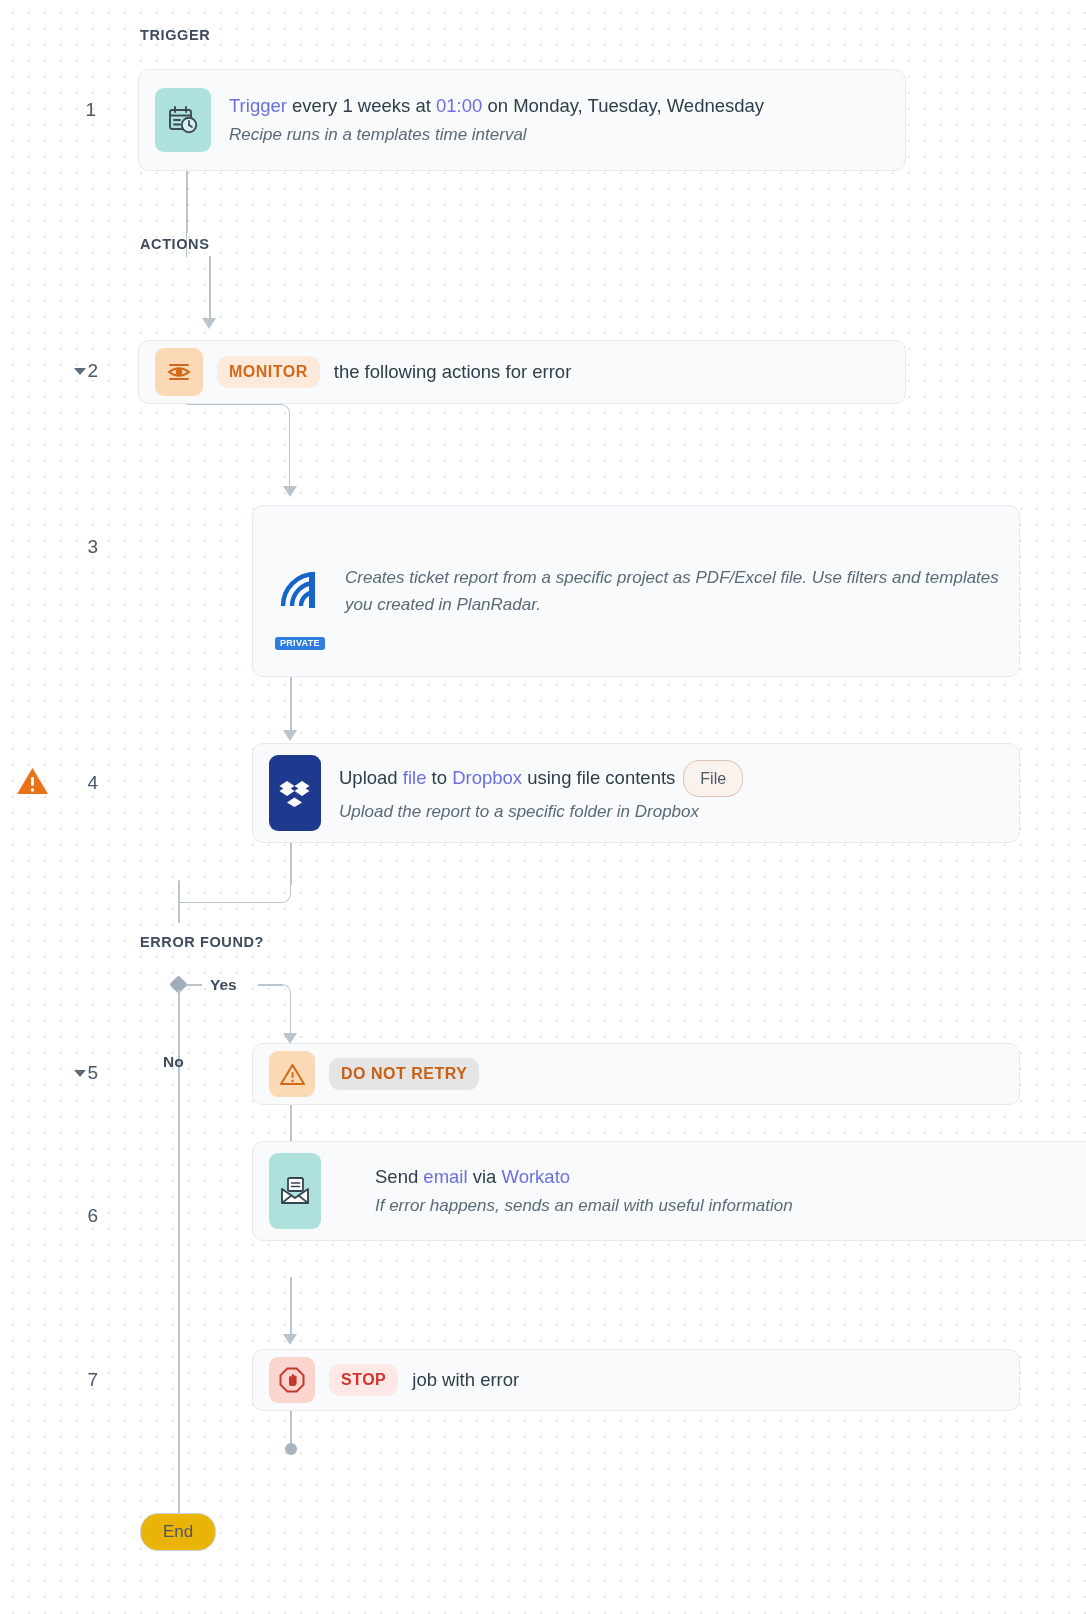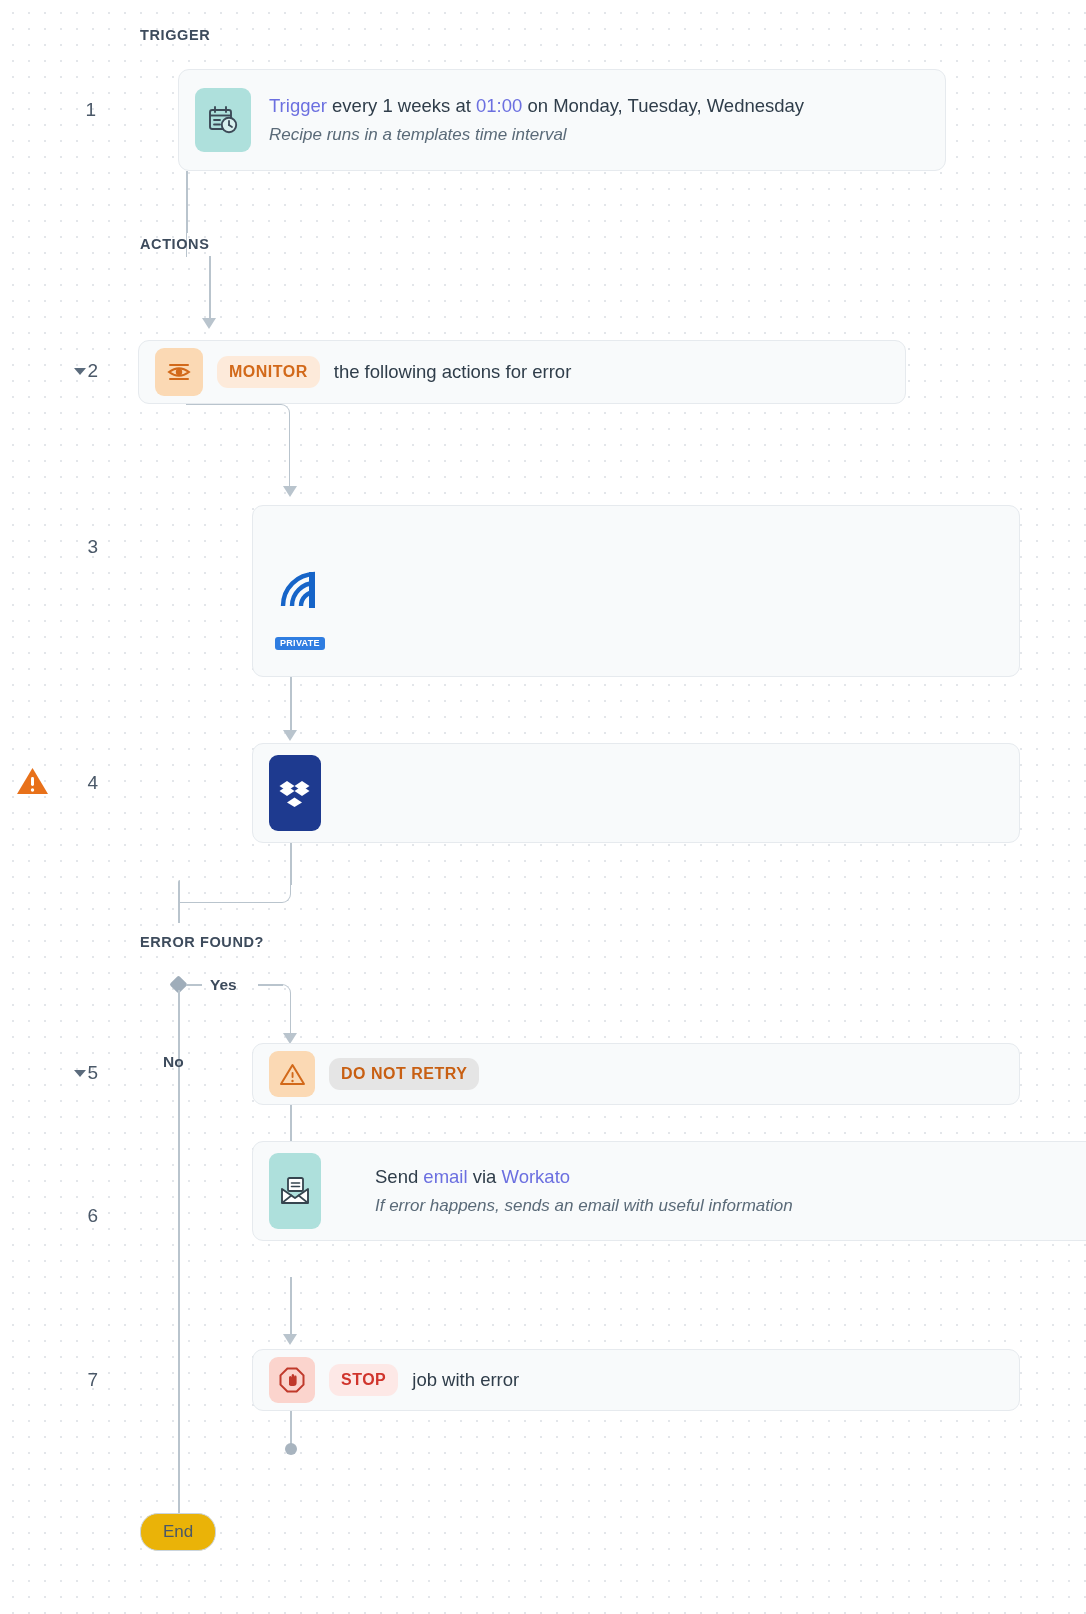--- a/index.html
+++ b/index.html
@@ -203,21 +203,21 @@
 </style>
 </head>
 <body>
 
 <div class="canvas">
 
   <div class="section-label" style="left:140px; top:27px;">TRIGGER</div>
 
   <div class="step-num" style="left:56px; top:99px;">1</div>
 
-  <div class="card" style="left:138px; top:69px; width:768px; height:102px;margin-left:40px;">
+  <div class="card" style="left:138px; top:69px; width:768px; height:102px;">
     <div class="icon-box tile-teal">
       <svg width="34" height="34" viewBox="0 0 34 34">
         <rect x="4" y="7" width="21" height="19" rx="2.2" fill="none" stroke="#3c4a57" stroke-width="1.9"></rect>
         <line x1="4" y1="12.5" x2="25" y2="12.5" stroke="#3c4a57" stroke-width="1.9"></line>
         <line x1="9" y1="4" x2="9" y2="9" stroke="#3c4a57" stroke-width="1.9" stroke-linecap="round"></line>
         <line x1="20" y1="4" x2="20" y2="9" stroke="#3c4a57" stroke-width="1.9" stroke-linecap="round"></line>
         <line x1="8" y1="17" x2="14" y2="17" stroke="#3c4a57" stroke-width="1.8" stroke-linecap="round"></line>
         <line x1="8" y1="21.5" x2="14" y2="21.5" stroke="#3c4a57" stroke-width="1.8" stroke-linecap="round"></line>
         <circle cx="23" cy="22" r="7.2" fill="#d8f0ee" stroke="#3c4a57" stroke-width="1.9"></circle>
         <line x1="23" y1="18" x2="23" y2="22" stroke="#3c4a57" stroke-width="1.8" stroke-linecap="round"></line>
@@ -270,20 +270,21 @@
           <path d="M40 8 A32 32 0 0 0 8 40"></path>
           <path d="M40 17 A23 23 0 0 0 17 40"></path>
           <path d="M40 26 A14 14 0 0 0 26 40"></path>
         </g>
         <path d="M40 6 L40 42 L34 42 L34 6 Z" fill="#1664c8"></path>
         <path d="M8 40 L40 40 L40 44 L8 44 Z" fill="#1664c8" opacity="0"></path>
       </svg>
       <div class="private-badge">PRIVATE</div>
     </div>
     <div class="body">
+      <div class="subtitle-line" style="max-width:690px;">Creates ticket report from a specific project as PDF/Excel file. Use filters and templates you created in PlanRadar.</div>
     </div>
   </div>
 
   <div class="ln ln-v" style="left:290px; top:677px; height:58px;"></div>
   <div class="arrowhead" style="left:283px; top:730px;"></div>
 
   <div class="warn-marker" style="left:16px; top:766px;">
     <svg width="33" height="31" viewBox="0 0 33 31">
       <path d="M16.5 2 L32 28 L1 28 Z" fill="#e8711a"></path>
       <rect x="15" y="11" width="3" height="9" rx="1.4" fill="#ffffff"></rect>
@@ -298,20 +299,26 @@
       <svg width="34" height="32" viewBox="0 0 34 32">
         <g fill="#ffffff">
           <path d="M9 4 L1.5 9 L9 14 L16.5 9 Z"></path>
           <path d="M24 4 L31.5 9 L24 14 L16.5 9 Z"></path>
           <path d="M9 19 L1.5 14 L9 9 L16.5 14 Z"></path>
           <path d="M24 19 L31.5 14 L24 9 L16.5 14 Z"></path>
           <path d="M16.5 20.5 L9 25.5 L16.5 30 L24 25.5 Z"></path>
         </g>
       </svg>
     </div>
+    <div class="body">
+      <div class="title-line">
+        <span>Upload </span><span class="lnk">file</span><span> to </span><span class="lnk">Dropbox</span><span> using file contents</span><span class="pill-file">File</span>
+      </div>
+      <div class="subtitle-line">Upload the report to a specific folder in Dropbox</div>
+    </div>
   </div>
 
   <div class="ln ln-v" style="left:290px; top:843px; height:42px;"></div>
   <div class="elbow" style="left:178px; top:843px; width:113px; height:60px; border-left:none; border-bottom:1.6px solid #b9c4cd; border-right:1.6px solid #b9c4cd; border-bottom-left-radius:0; border-bottom-right-radius:9px;"></div>
   <div class="ln ln-v" style="left:178px; top:880px; height:43px; border-top-left-radius:9px;"></div>
 
   <div class="section-label" style="left:140px; top:934px;">ERROR FOUND?</div>
 
   <div class="diamond" style="left:172px; top:978px;"></div>
 

